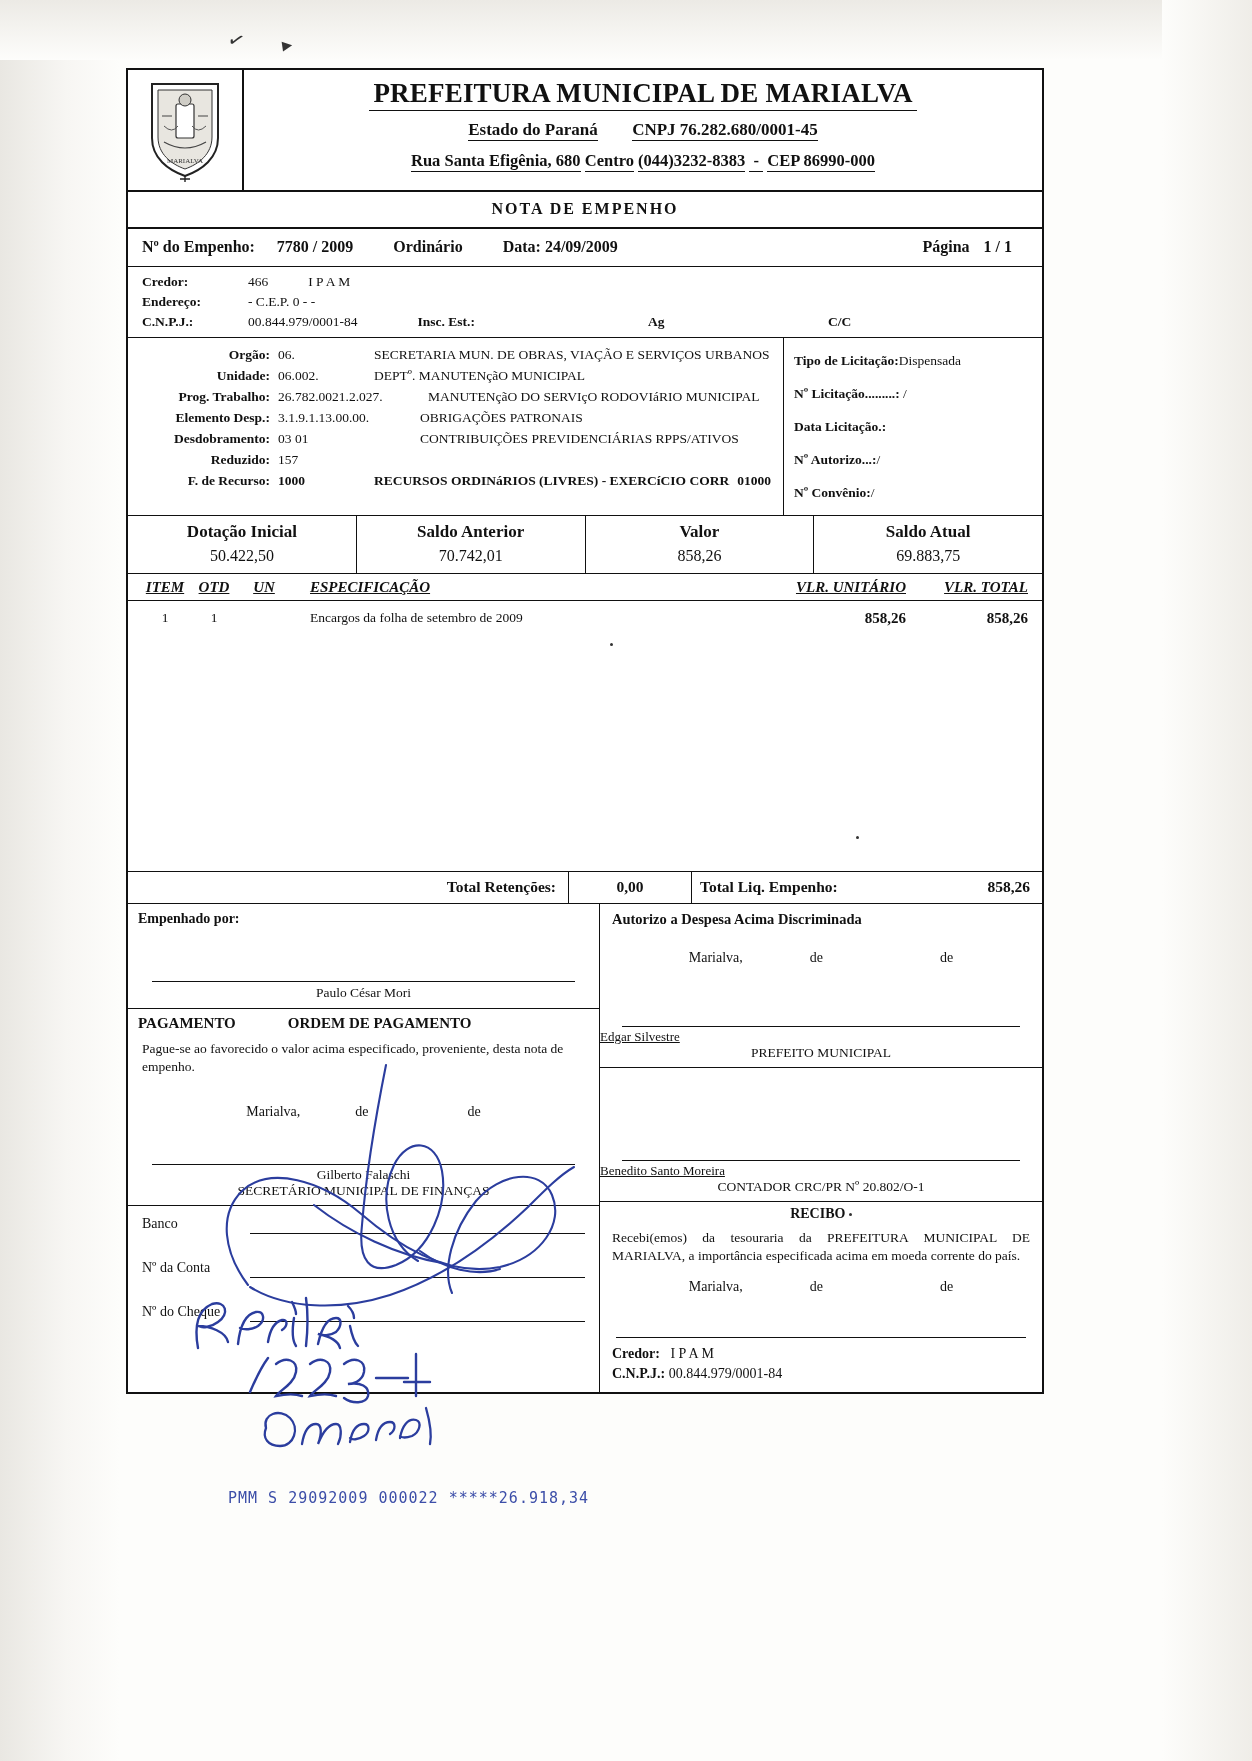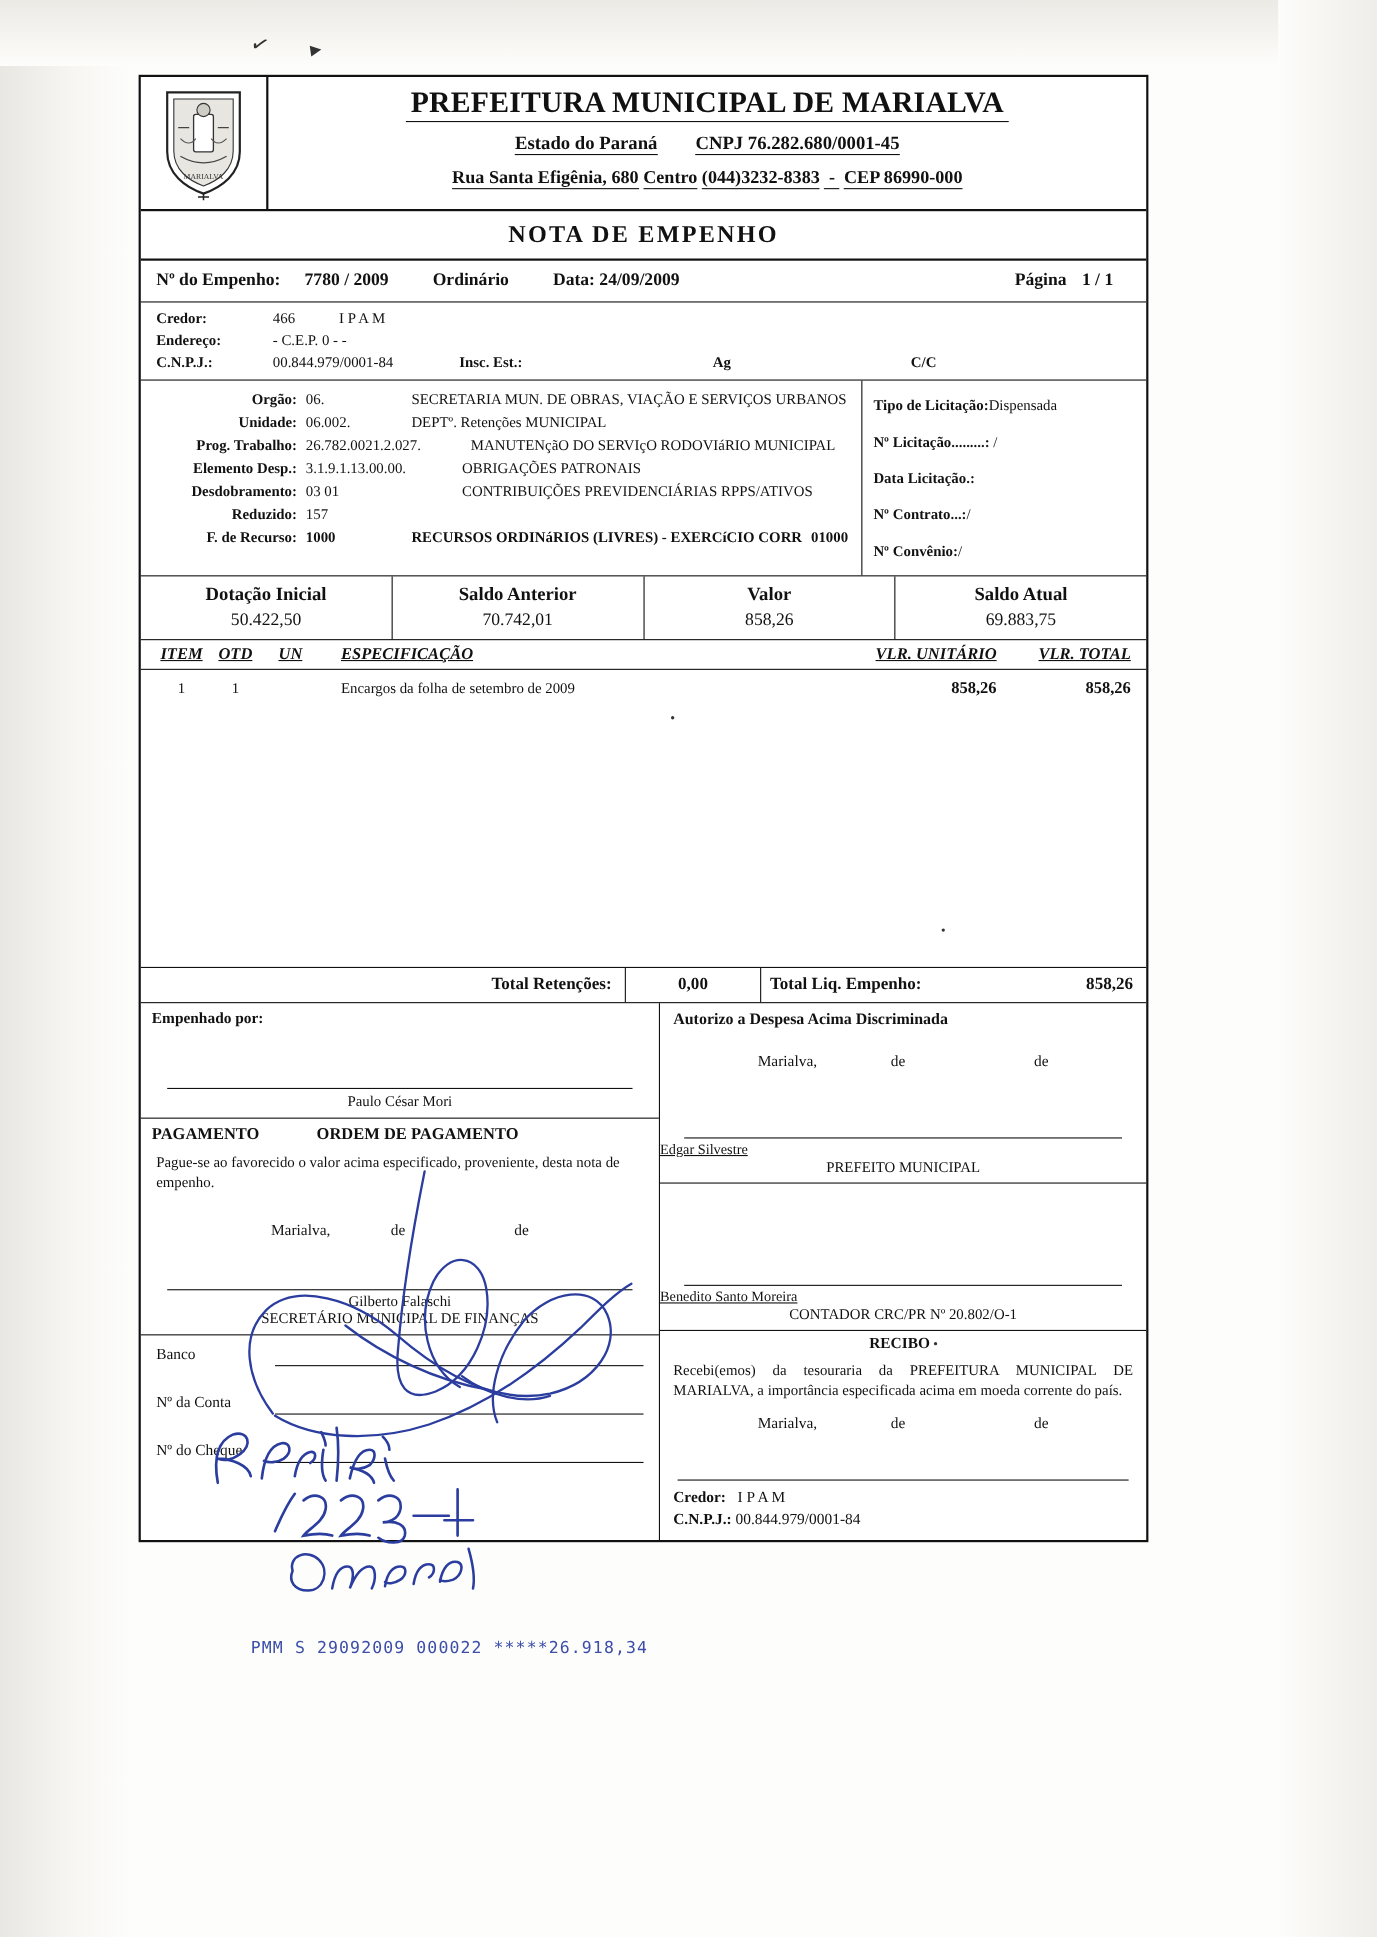--- a/index.html
+++ b/index.html
@@ -79,21 +79,21 @@
   .sub-line .sp { display: inline-block; width: 26px; }
   .addr-line {
     margin-top: 11px;
     font-size: 16.5px;
     font-weight: bold;
   }
   .addr-line .u { border-bottom: 1.5px solid #111; padding-bottom: 1px; }
 
   .title-band {
     text-align: center;
-    font-size: 22px;
+    font-size: 16px;
     font-weight: bold;
     letter-spacing: 2px;
     padding: 8px 0 9px 0;
     border-bottom: 2px solid #111;
   }
 
   
   .empenho-row {
     display: flex;
     align-items: baseline;
@@ -325,21 +325,21 @@
     <div class="class-wrap">
       <div class="class-left">
         <div class="cl-line">
           <span class="cl-lab">Orgão:</span>
           <span class="cl-code">06.</span>
           <span class="cl-desc">SECRETARIA MUN. DE OBRAS, VIAÇÃO E SERVIÇOS URBANOS</span>
         </div>
         <div class="cl-line">
           <span class="cl-lab">Unidade:</span>
           <span class="cl-code">06.002.</span>
-          <span class="cl-desc">DEPTº. Retenções MUNICIPAL</span>
+          <span class="cl-desc">DEPTº. MANUTENçãO MUNICIPAL</span>
         </div>
         <div class="cl-line">
           <span class="cl-lab">Prog. Trabalho:</span>
           <span class="cl-code" style="min-width:150px">26.782.0021.2.027.</span>
           <span class="cl-desc">MANUTENçãO DO SERVIçO RODOVIáRIO MUNICIPAL</span>
         </div>
         <div class="cl-line">
           <span class="cl-lab">Elemento Desp.:</span>
           <span class="cl-code" style="min-width:142px">3.1.9.1.13.00.00.</span>
           <span class="cl-desc">OBRIGAÇÕES PATRONAIS</span>
@@ -366,21 +366,21 @@
         <div class="cr-line">
           <span class="b">Tipo de Licitação:</span><span>Dispensada</span>
         </div>
         <div class="cr-line">
           <span class="b">Nº Licitação.........:</span> <span>/</span>
         </div>
         <div class="cr-line">
           <span class="b">Data Licitação.:</span> <span></span>
         </div>
         <div class="cr-line">
-          <span class="b">Nº Contrato...:</span><span>/</span>
+          <span class="b">Nº Autorizo...:</span><span>/</span>
         </div>
         <div class="cr-line">
           <span class="b">Nº Convênio:</span><span>/</span>
         </div>
       </div>
     </div>
 
     <div class="saldo-row">
       <div class="saldo-cell">
         <div class="h">Dotação Inicial</div>

